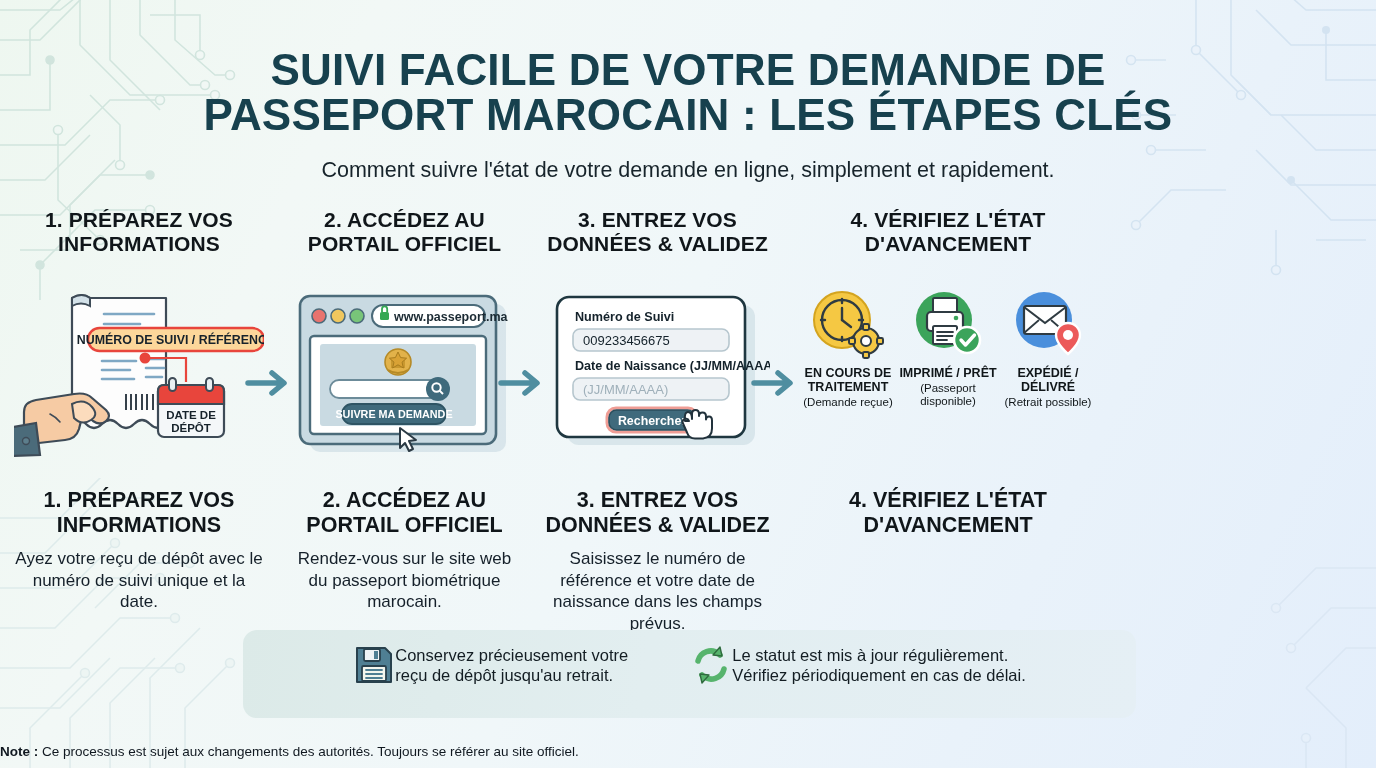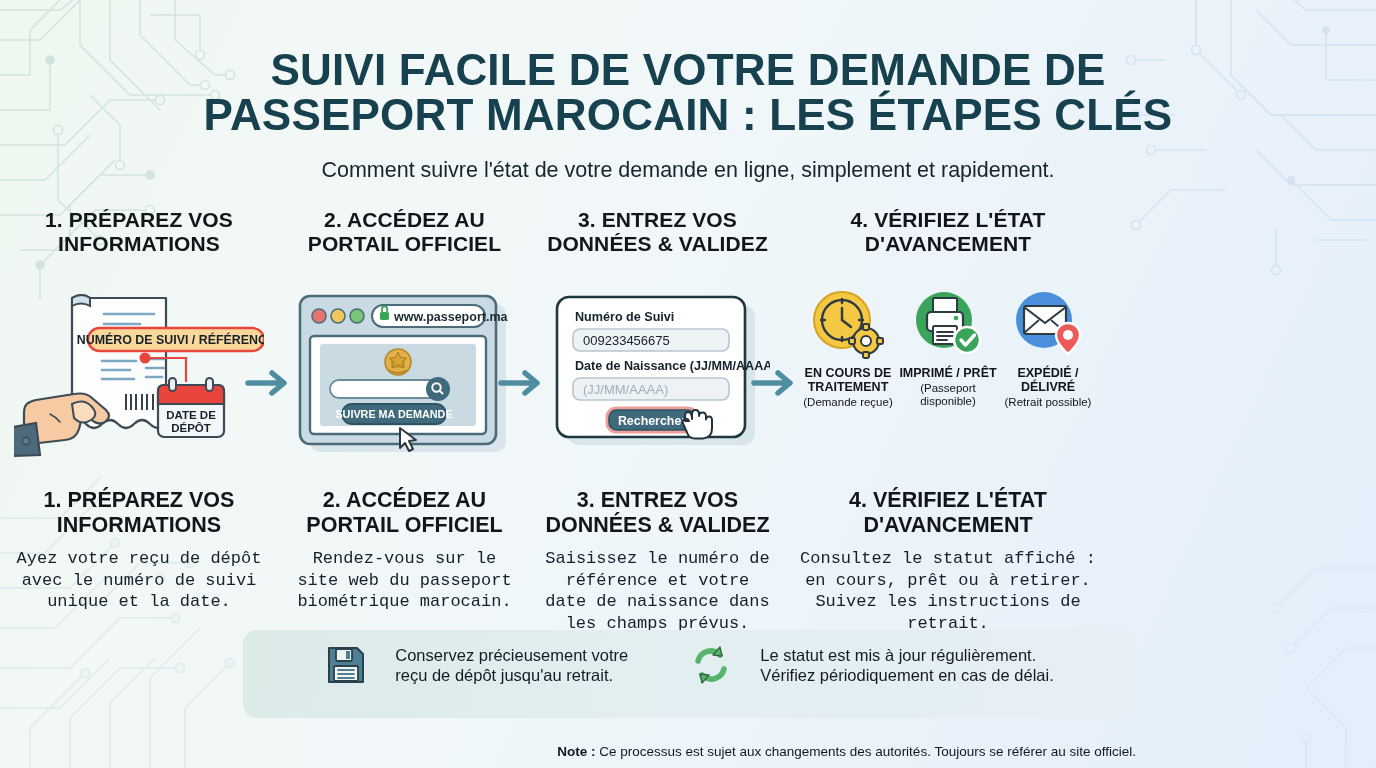--- a/index.html
+++ b/index.html
@@ -33,43 +33,43 @@
   .step { position: relative; padding: 0 14px; text-align: center; }
   .step-head {
     font-size: 21px; font-weight: 800; color: #10161a; line-height: 1.16;
     text-transform: uppercase; letter-spacing: .1px; min-height: 56px;
   }
   .art { height: 198px; display: flex; align-items: center; justify-content: center; margin-top: 10px;}
   .step-head2 {
     font-size: 21.5px; font-weight: 800; color: #10161a; line-height: 1.16;
     text-transform: uppercase; margin-top: 16px;
   }
-  .step-desc { margin-top: 10px; font-size: 17px; line-height: 1.28; color: #15202a; font-family: Liberation Mono, monospace; }
+  .step-desc { margin-top: 10px; font-size: 17px; line-height: 1.28; color: #15202a; }
 
   .arrow { position: absolute; top: 158px; right: -22px; width: 56px; height: 34px; z-index: 5; }
 
   
   .status-row { display: flex; justify-content: center; align-items: flex-start; }
   .status-item { width: 100px; text-align: center; }
   .status-icon { height: 72px; position: relative; display:flex; align-items:center; justify-content:center;}
   .status-label { margin-top: 6px; font-size: 12.5px; font-weight: 800; line-height: 1.12; text-transform: uppercase; color:#101619;}
   .status-sub { font-size: 11.5px; line-height: 1.12; color: #101619; margin-top: 2px; }
 
   
   .tips {
     position: absolute; left: 243px; top: 630px; width: 893px; height: 88px;
     background: linear-gradient(100deg, #dceae8 0%, #e2eef0 45%, #e5eff5 100%);
     border-radius: 14px; z-index: 2; padding-top: 8px;
   }
   .tips-title { text-align: center; font-size: 22.5px; font-weight: 800; color:#0f2027; letter-spacing:.2px;}
   .tips-row { display: flex; justify-content: center; gap: 62px; margin-top: 6px; }
-  .tip { display: flex; align-items: center; gap: 28px; }
+  .tip { display: flex; align-items: center; gap: 0; }
   .tip-text { font-size: 16.5px; line-height: 1.22; color: #131d23; }
   .note {
-    position: absolute; top: 744px; width: 1136px; text-align: right;
+    position: absolute; top: 744px; width: 1136px; text-align: left;
     font-size: 13.5px; color: #101820; z-index: 2;
   }
   .note b { font-weight: 800; }
 </style>
 </head>
 <body>
 
 <svg class="circuit tl" viewBox="0 0 340 300">
   <g fill="none" stroke="#b9d6cd" stroke-width="1.6">
     <path d="M-10 10 L60 10 L110 -30"></path>
@@ -391,21 +391,20 @@
               </g>
             </svg>
           </div>
           <div class="status-label">EXPÉDIÉ / DÉLIVRÉ</div>
           <div class="status-sub">(Retrait possible)</div>
         </div>
 
       </div>
     </div>
     <div class="step-head2">4. VÉRIFIEZ L'ÉTAT D'AVANCEMENT</div>
-    <div class="step-desc">Consultez le statut affiché : en cours, prêt ou à retirer. Suivez les instructions de retrait.</div>
   </div>
 
 </div>
 
 <div class="tips">
   <div class="tips-row">
     <div class="tip">
       <svg width="42" height="42" viewBox="0 0 42 42">
         <path d="M4 4 h28 l6 6 v28 h-34 z" fill="#4f7f93" stroke="#28414d" stroke-width="2" stroke-linejoin="round"></path>
         <rect x="11" y="5" width="16" height="12" rx="1.5" fill="#eef3f5" stroke="#28414d" stroke-width="1.8"></rect>

